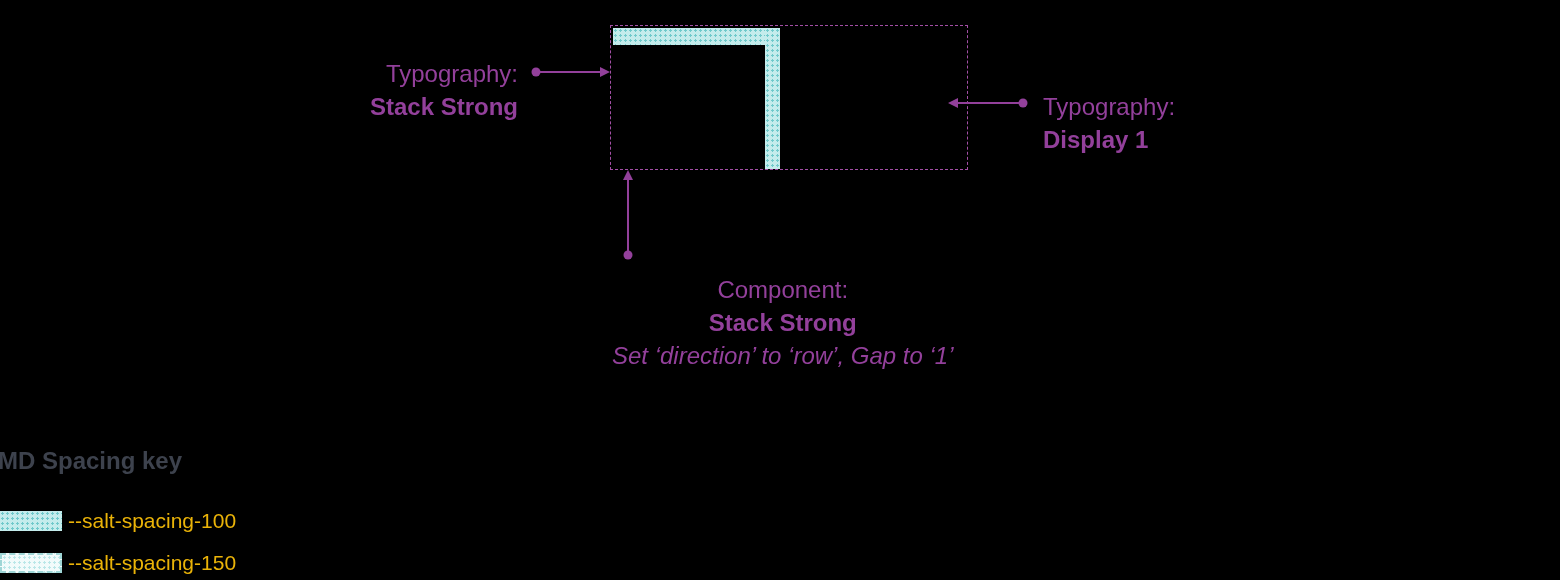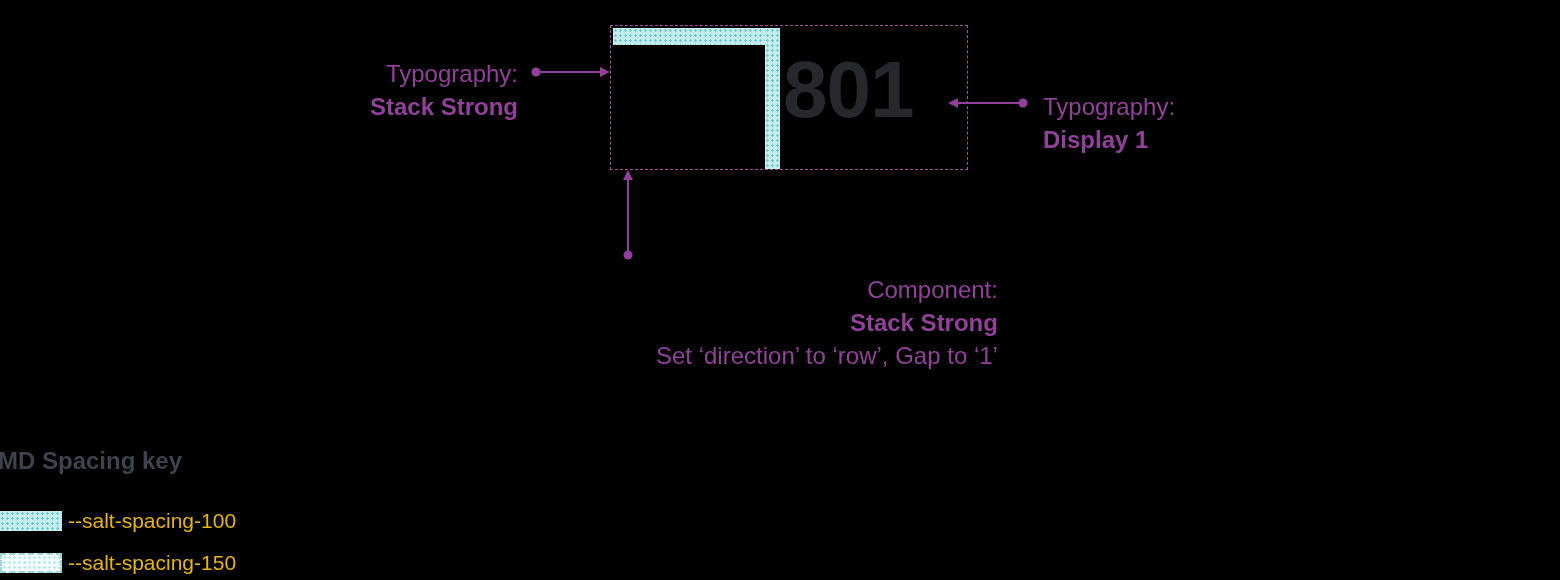--- a/index.html
+++ b/index.html
@@ -58,24 +58,24 @@
     font-size: 80px;
     font-weight: 600;
     color: #27282e;
     letter-spacing: -1px;
     line-height: 1;
   }
 
   
   .ann { position: absolute; color: #93409b; font-size: 24px; line-height: 33px; }
   .ann .bold { font-weight: 700; }
-  .ann .italic { font-weight: 400; margin-left: 44px; }
+  .ann .italic { font-style: italic; font-weight: 400; }
   .ann-left  { left: 290px; top: 57px; width: 228px; text-align: right; }
   .ann-right { left: 1043px; top: 90px; text-align: left; }
-  .ann-bottom { left: 612px; top: 273px; text-align: right; }
+  .ann-bottom { left: 612px; top: 273px; text-align: center; }
 
   .arrow-svg { position: absolute; overflow: visible; }
   .arrow-left-pos   { left: 530px; top: 64px; }
   .arrow-right-pos  { left: 946px; top: 95px; }
   .arrow-bottom-pos { left: 620px; top: 169px; }
 
   
   .key-title {
     position: absolute;
     left: -2px; top: 447px;
@@ -100,21 +100,20 @@
   }
 </style>
 </head>
 <body>
 
 <div class="canvas">
 
   <div class="comp-box">
     <div class="strip-top pattern-100"></div>
     <div class="strip-gap pattern-100"></div>
-    <div class="comp-value">801</div>
   </div>
 
   <div class="ann ann-left">
     <div>Typography:</div>
     <div class="bold">Stack Strong</div>
   </div>
   <svg class="arrow-svg arrow-left-pos" width="82" height="16">
     <circle cx="6" cy="8" r="4.5" fill="#93409b"></circle>
     <line x1="9" y1="8" x2="71" y2="8" stroke="#93409b" stroke-width="2"></line>
     <polygon points="70,3 80,8 70,13" fill="#93409b"></polygon>

